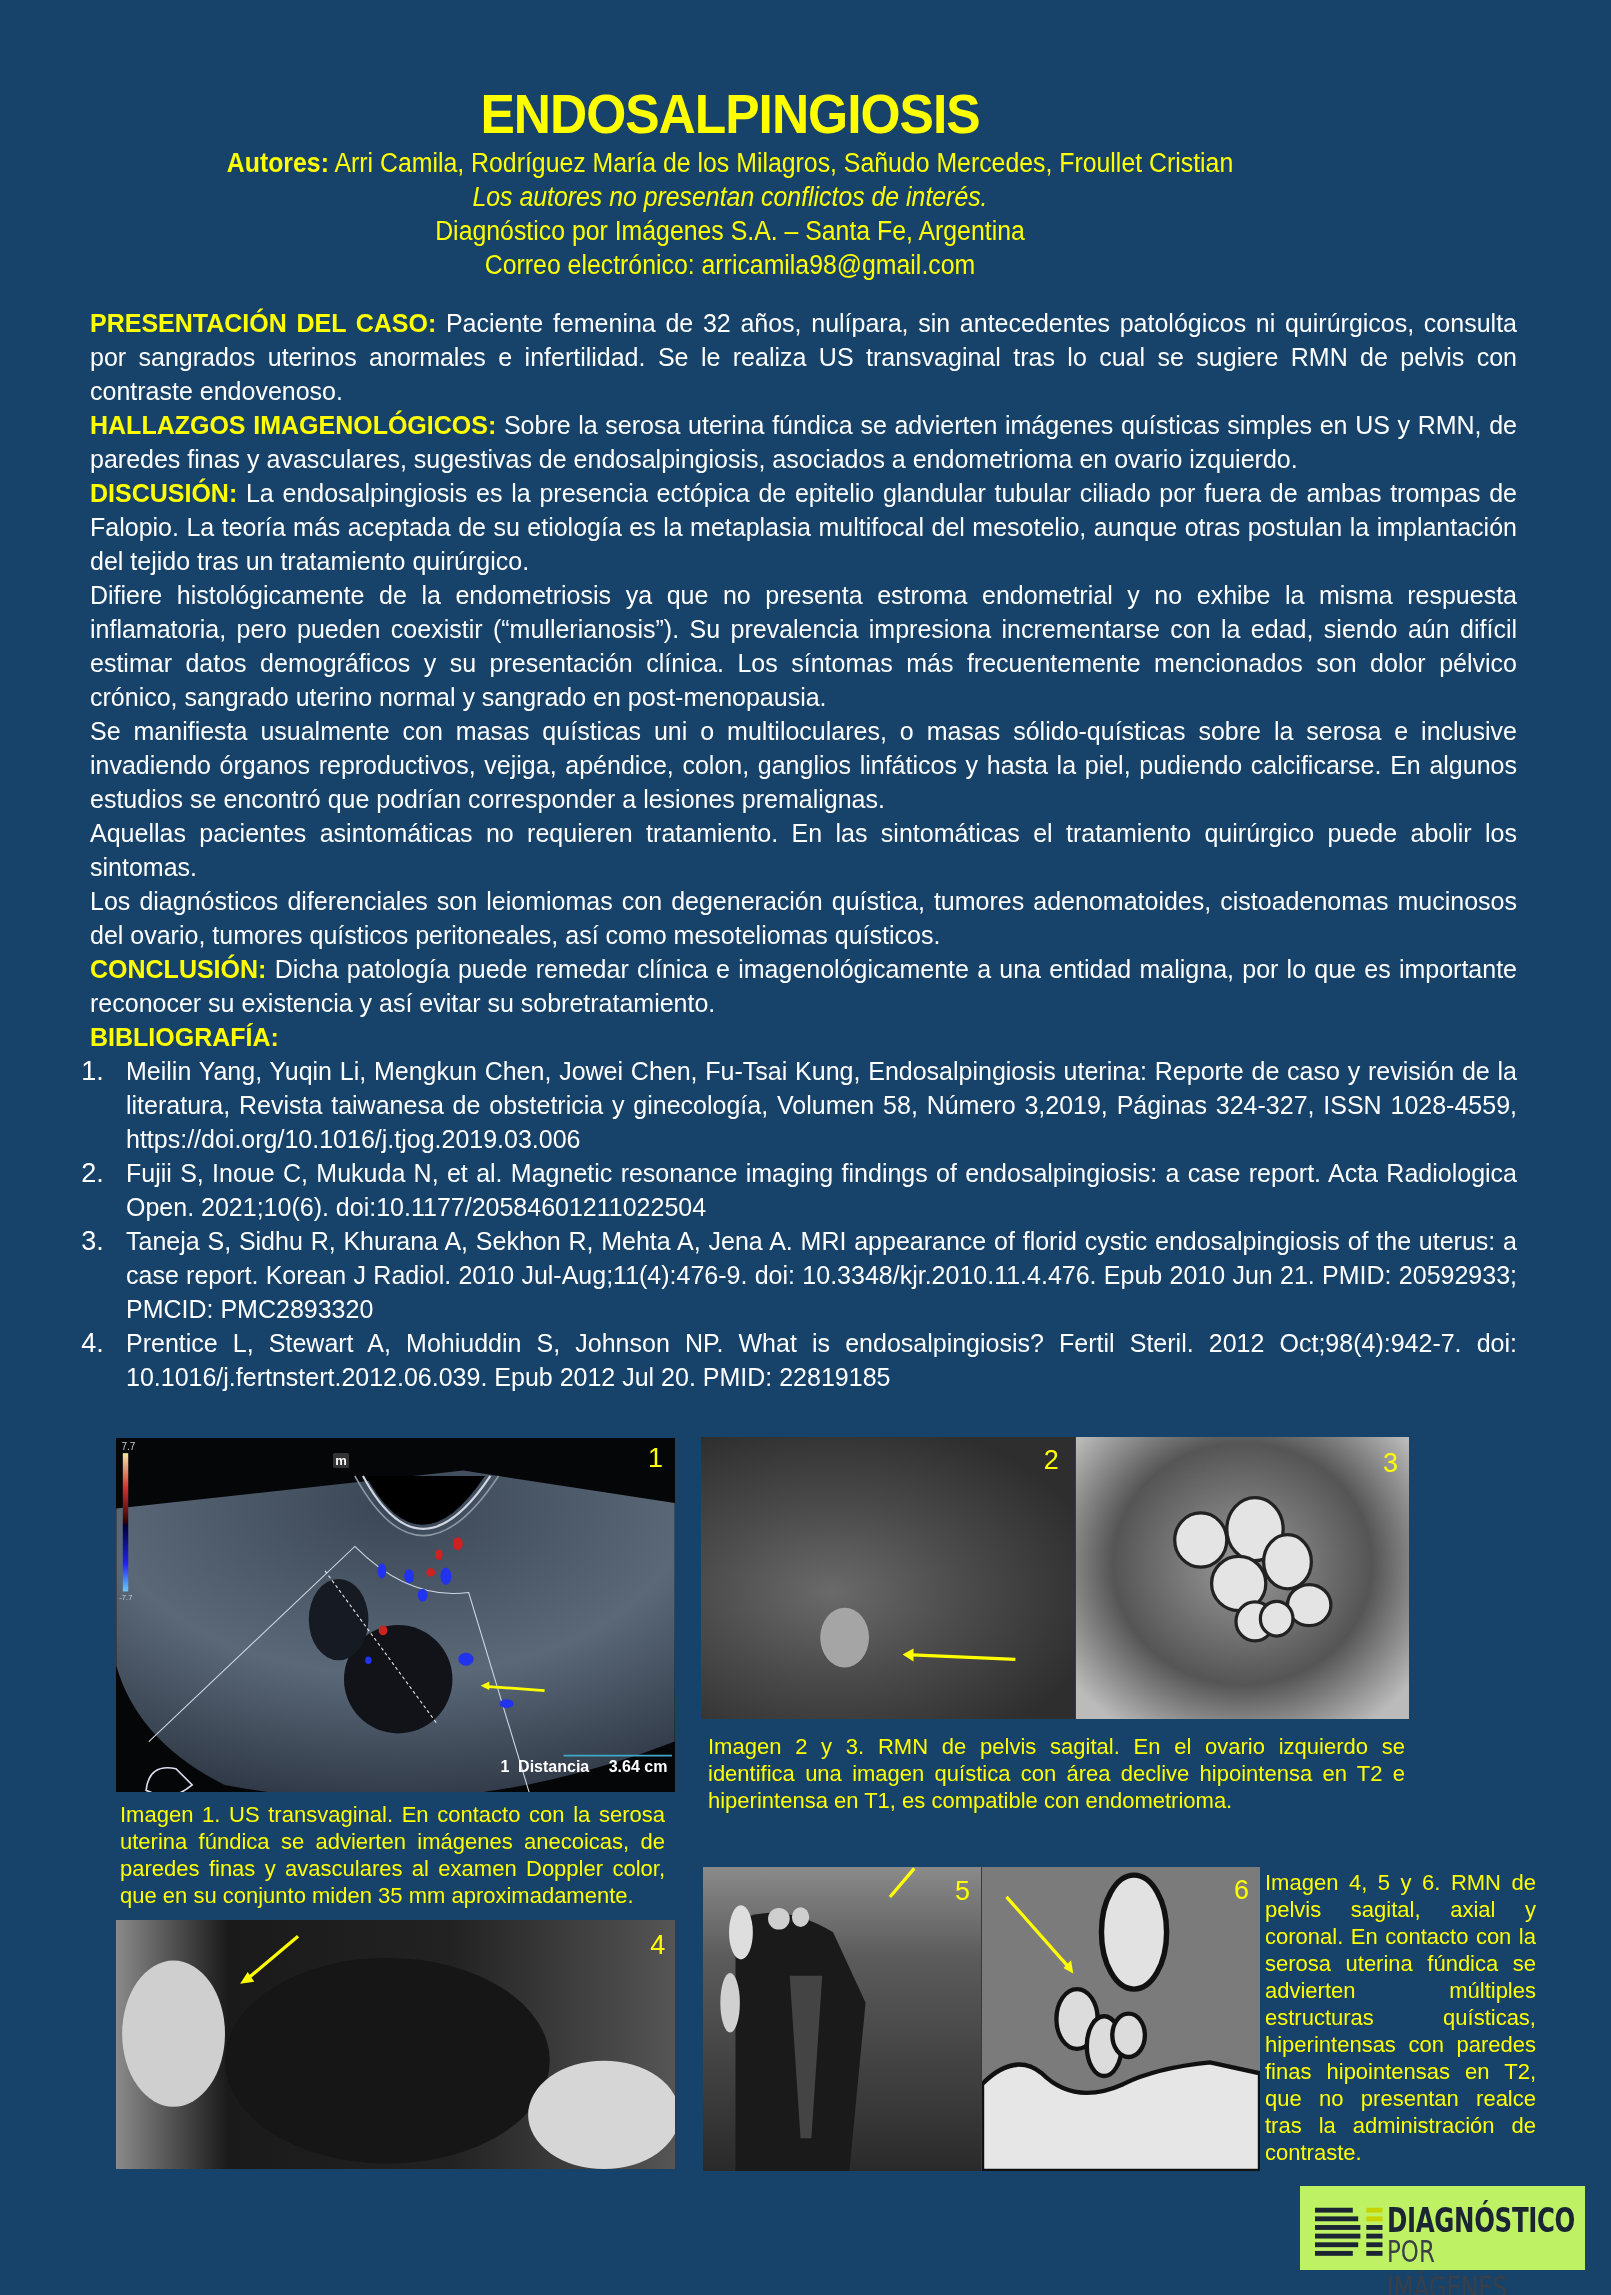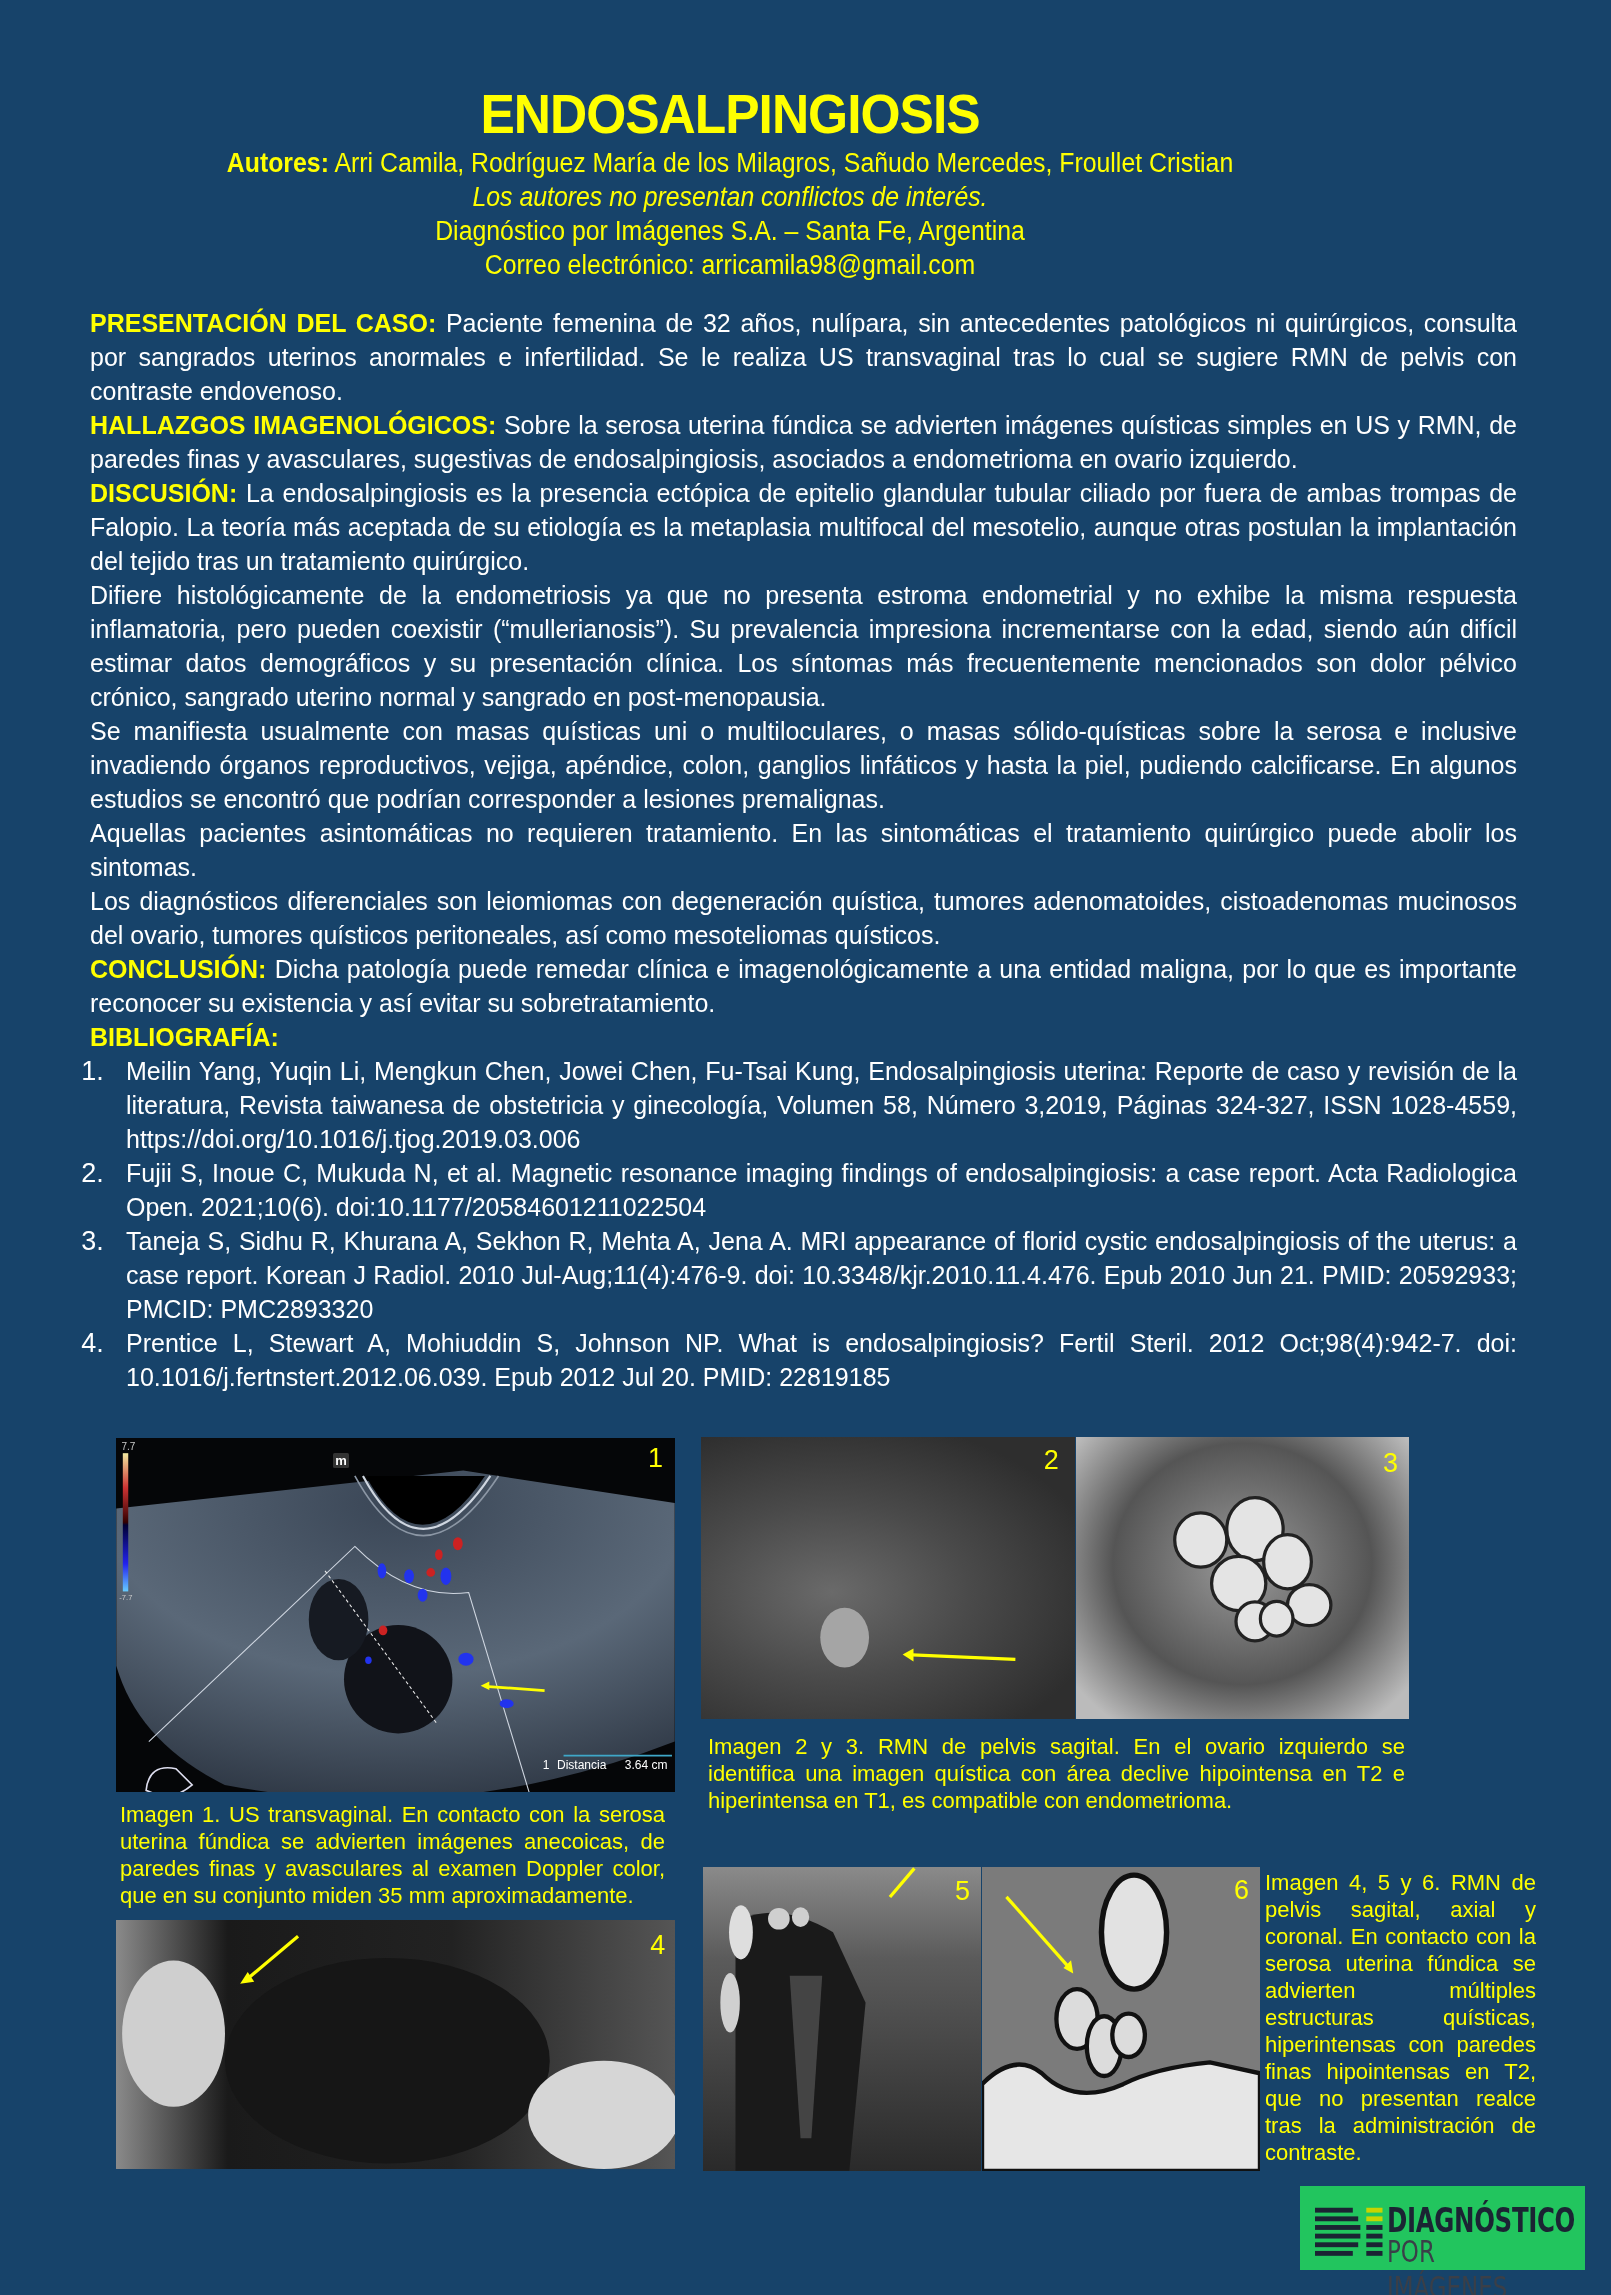--- a/index.html
+++ b/index.html
@@ -14,21 +14,21 @@
   #body{position:absolute;left:90px;top:306px;width:1427px;font-size:25px;line-height:34px;
         text-align:justify;}
   #body p{margin:0;}
   #body .lbl{color:#ffff00;font-weight:bold;}
   #biblio{list-style:none;margin:0;padding:0;}
   #biblio li{position:relative;padding-left:36px;}
   #biblio li .num{position:absolute;left:-8.7px;top:0;font-size:27px;}
   .fig{position:absolute;overflow:hidden;background:#0b0b0e;}
   .fig .num{position:absolute;font-size:27px;color:#ffff00;font-family:"Liberation Sans",sans-serif;}
   .cap{position:absolute;color:#ffff00;font-size:22px;line-height:27px;text-align:justify;}
-  #logo{position:absolute;left:1300px;top:2186px;width:285px;height:84px;background:#22c55e;}
+  #logo{position:absolute;left:1300px;top:2186px;width:285px;height:84px;background:#bef264;}
   #logo .t1{position:absolute;left:87px;top:14px;font-size:34px;font-weight:bold;color:#1b2433;
             font-family:"DejaVu Sans",sans-serif;letter-spacing:-0.5px;transform:scaleX(0.72);transform-origin:left;}
   #logo .t2{position:absolute;left:87px;top:47px;font-size:31px;color:#3a3f48;
             font-family:"DejaVu Sans",sans-serif;transform:scaleX(0.74);transform-origin:left;}
 </style>
 </head>
 <body>
 
 <div id="header">
   <h1 id="title">ENDOSALPINGIOSIS</h1>
@@ -110,21 +110,21 @@
     <line x1="790" y1="466" x2="680" y2="458" stroke="#ffff00" stroke-width="5"></line>
     <polygon points="672,457 688,449 688,465" fill="#ffff00"></polygon>
     <line x1="820" y1="885" x2="1020" y2="885" stroke="#45b0d0" stroke-width="3"></line>
     <line x1="825" y1="586" x2="1025" y2="586" stroke="#3fa7c8" stroke-width="3"></line>
     <path d="M55 650 Q60 600 110 610 L140 640 Q110 665 80 660 Z" fill="none" stroke="#dde" stroke-width="3"></path>
   </svg>
   <span class="num" style="right:12px;top:5.4px;">1</span>
   <span style="position:absolute;left:217px;top:15px;font-size:13px;font-weight:bold;color:#fff;background:#333;padding:0 2.2px;border-radius:1.6px;">m</span>
   <span style="position:absolute;left:5.4px;top:3.3px;font-size:10px;color:#ccc;">7.7</span>
   <span style="position:absolute;left:3.3px;top:155px;font-size:7.6px;color:#ccc;">-7.7</span>
-  <div style="position:absolute;right:7.6px;top:320px;font-size:12px;color:#fff;font-weight:normal;">
+  <div style="position:absolute;right:7.6px;top:320px;font-size:16px;color:#fff;font-weight:bold;">
     <span>1</span>
     <span style="margin-left:4.3px;">Distancia</span>
     <span style="margin-left:15px;">3.64 cm</span>
   </div>
 </div>
 <div class="cap" style="left:120px;top:1801px;width:545px;">Imagen 1. US transvaginal. En contacto con la serosa uterina fúndica se advierten imágenes anecoicas, de paredes finas y avasculares al examen Doppler color, que en su conjunto miden 35 mm aproximadamente.</div>
 
 <div class="fig" style="left:701px;top:1437px;width:374px;height:526px;height:175px;height:175px;"></div>
 <div class="fig" style="left:701px;top:1437px;width:374px;height:282px;background:radial-gradient(ellipse at 35% 55%,#6a6a6a 0%,#4a4a4a 40%,#2e2e2e 80%);">
   <svg width="374" height="282" viewBox="0 0 690 520">

